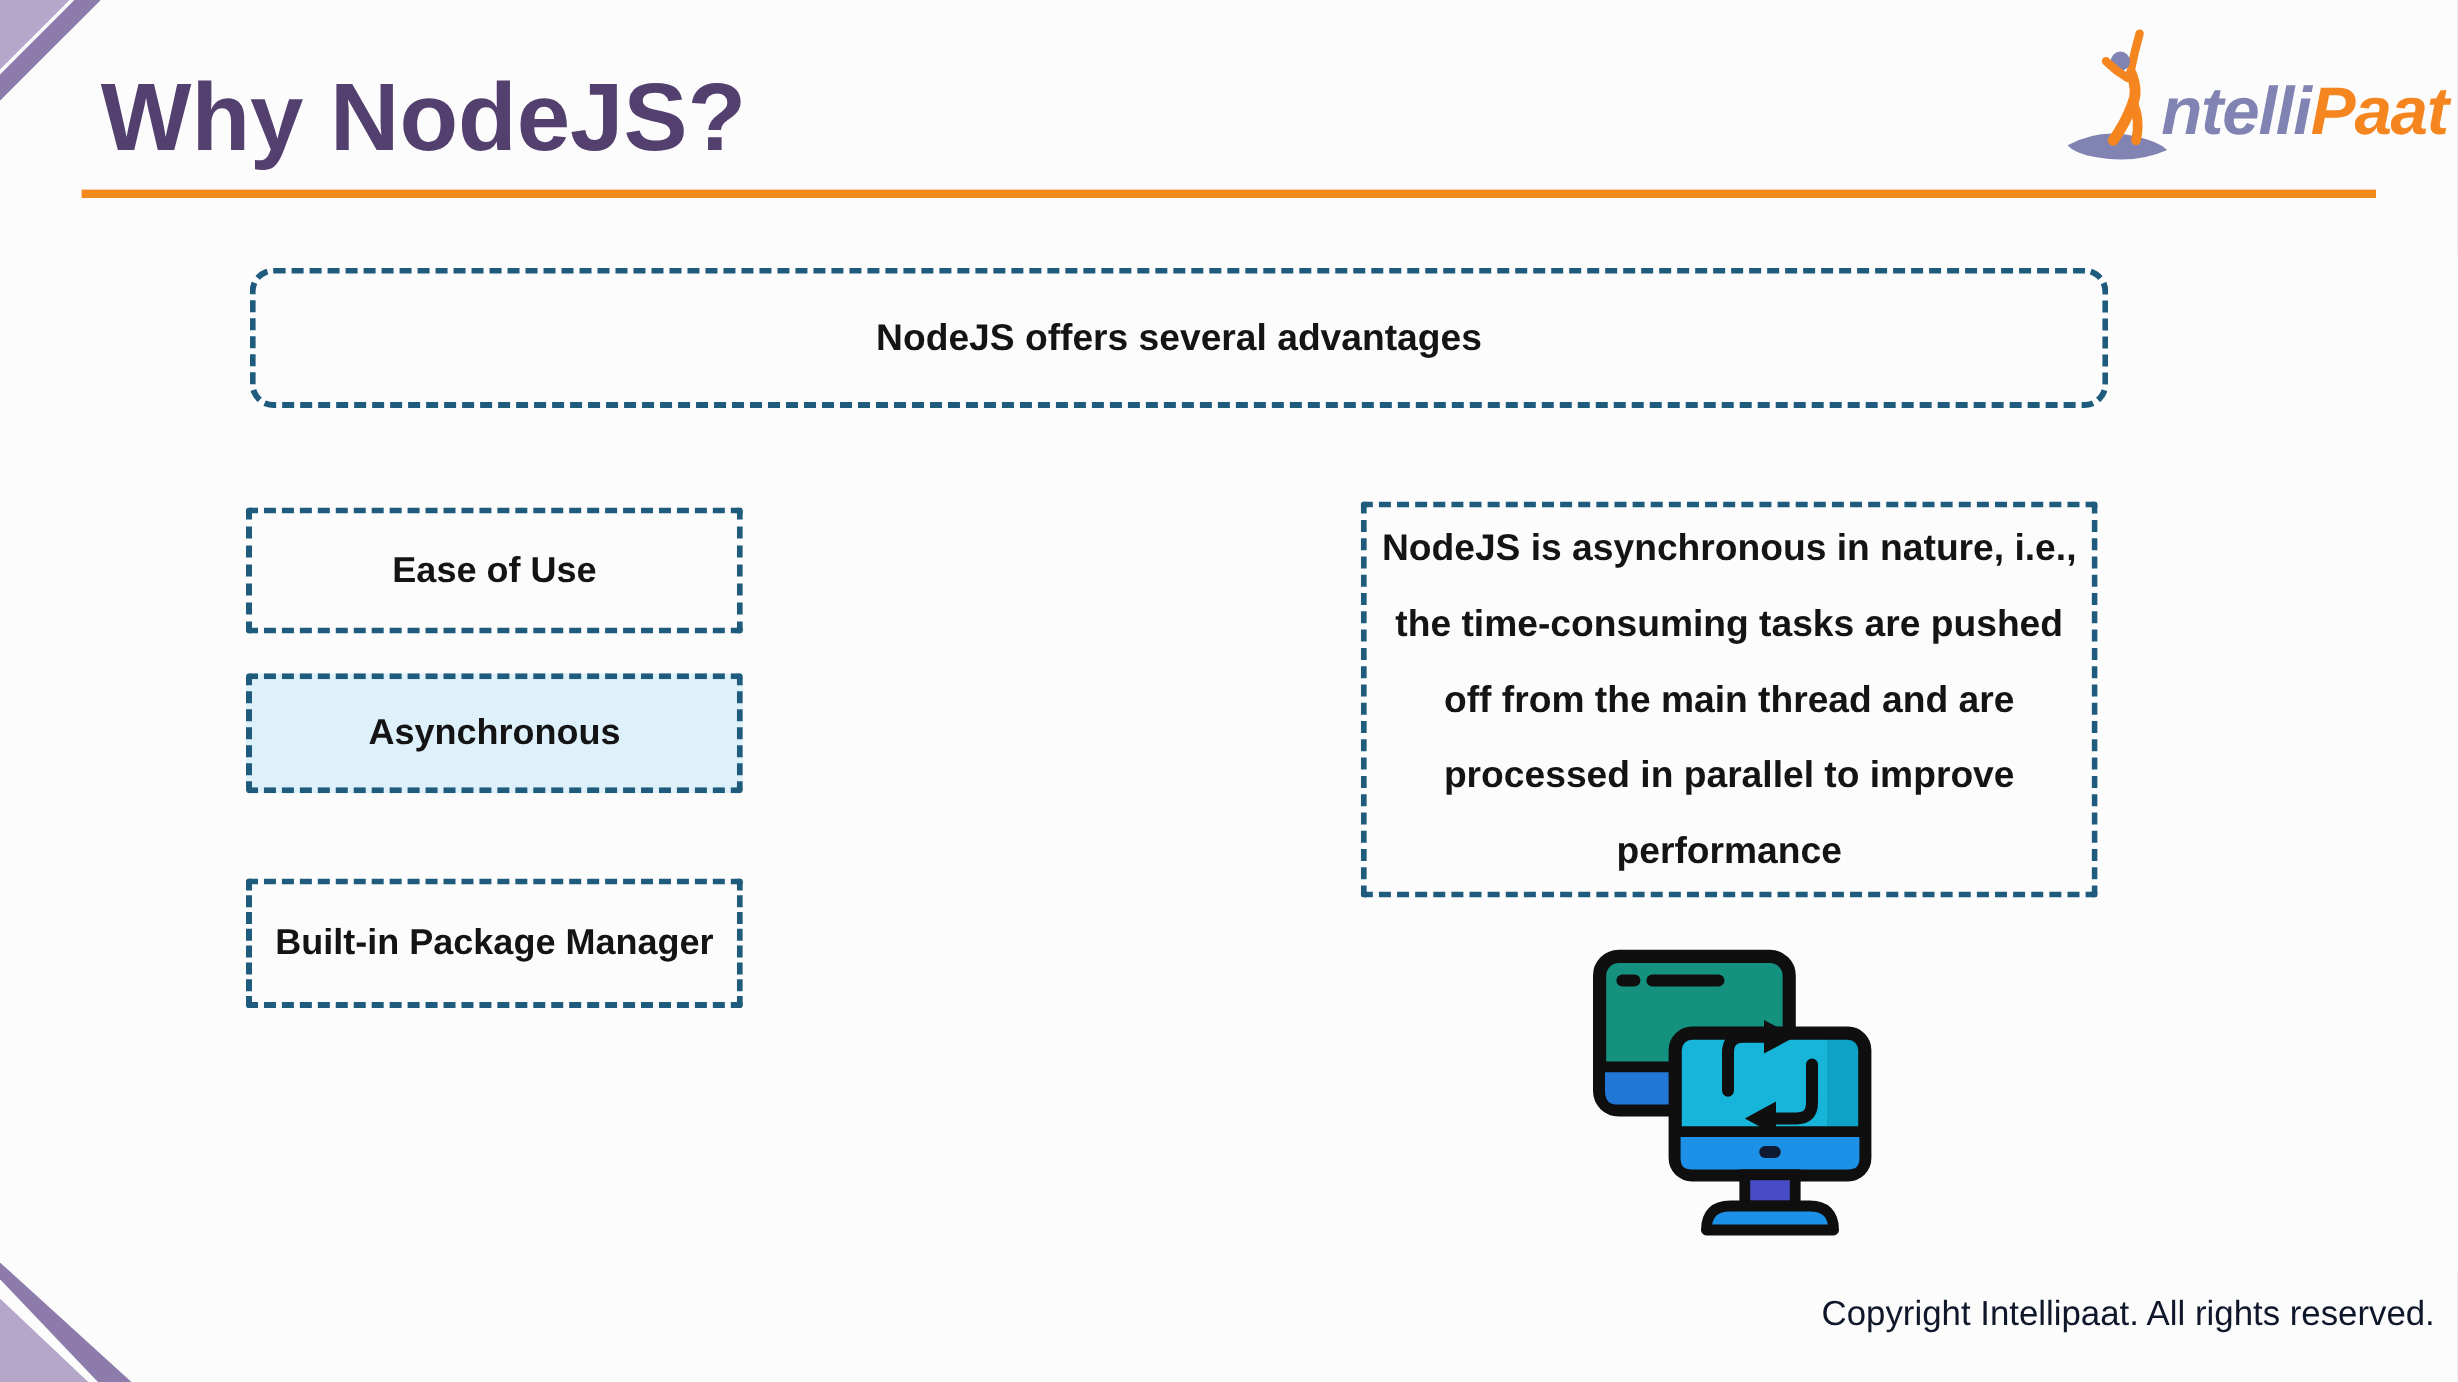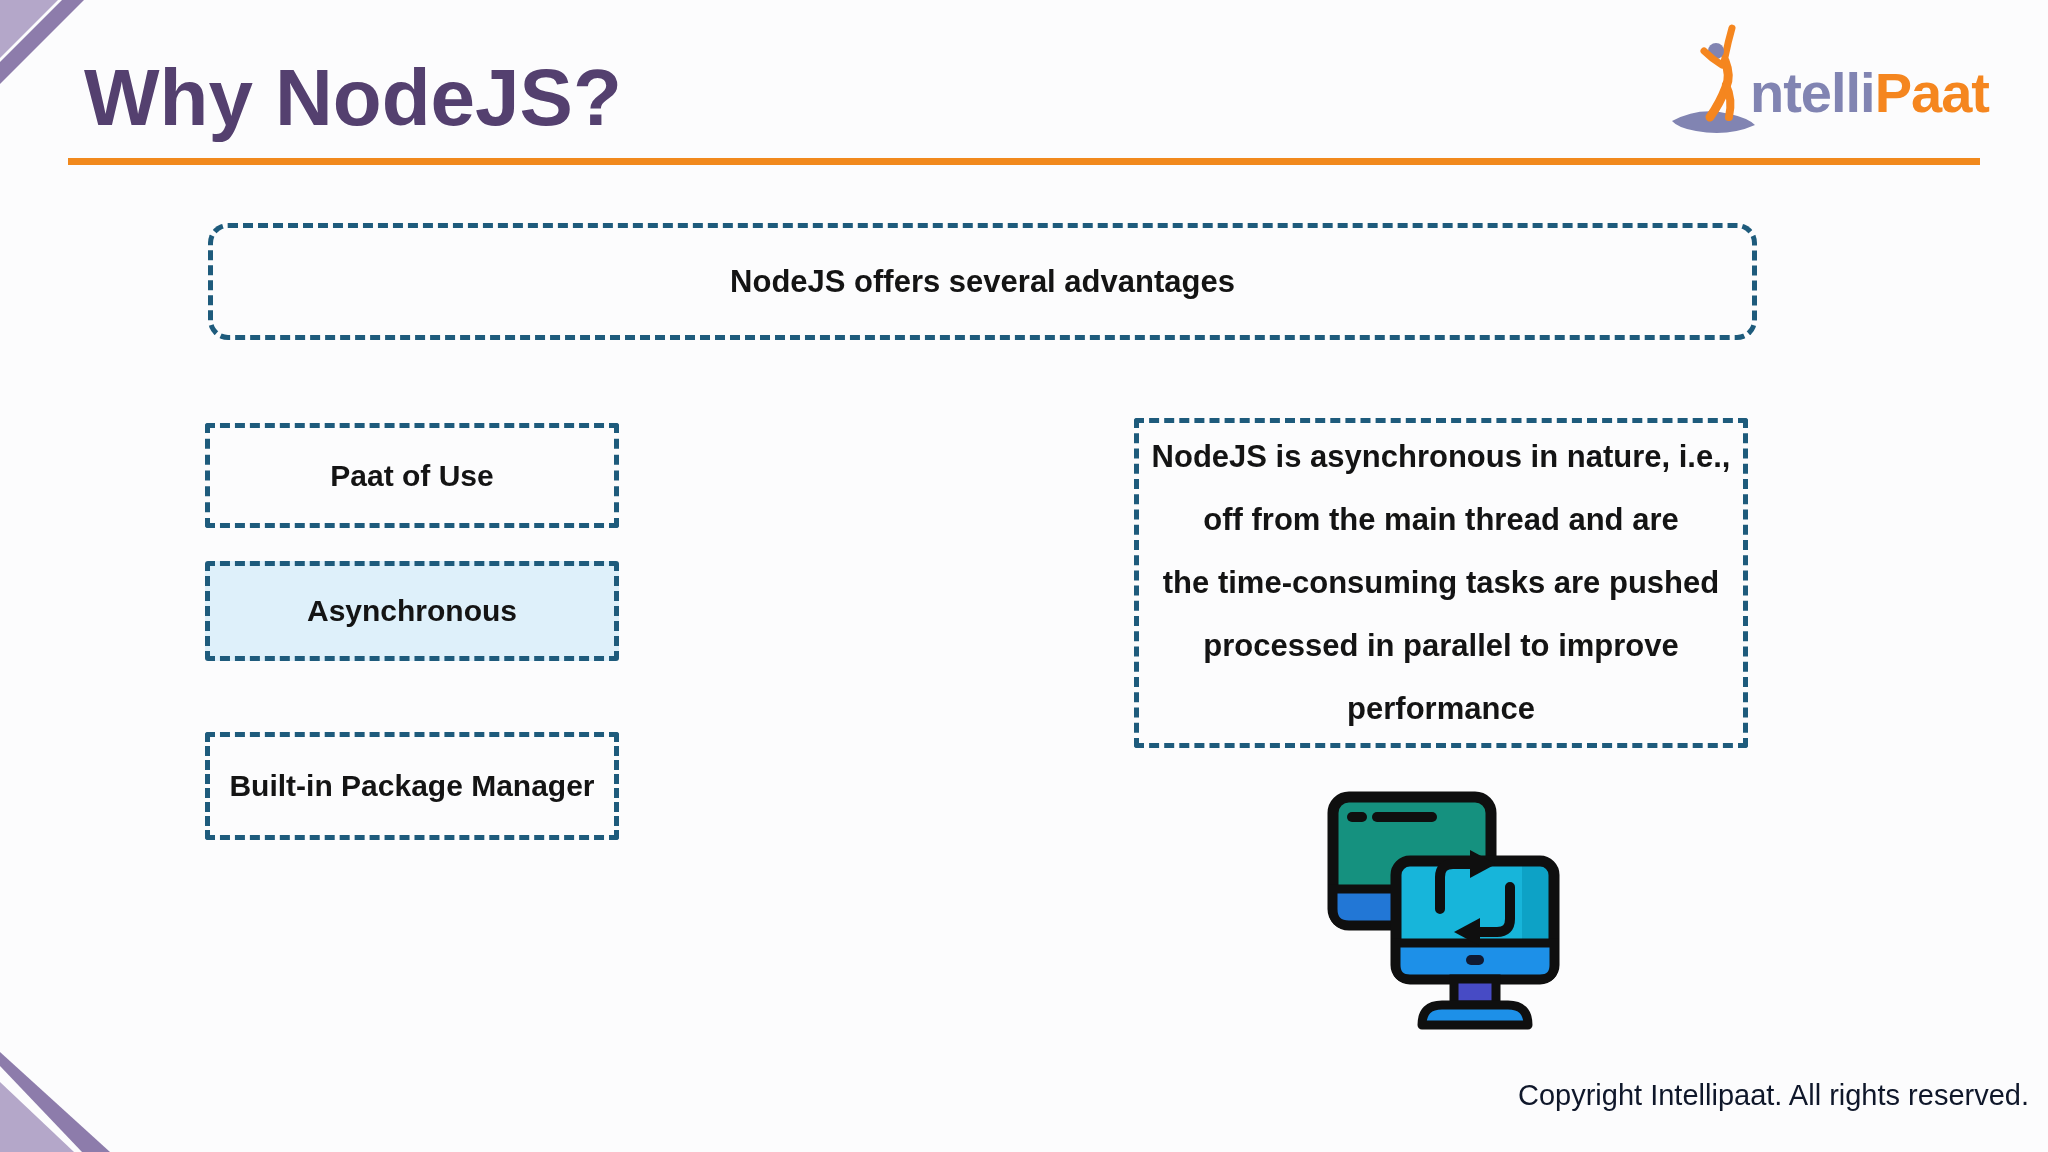--- a/index.html
+++ b/index.html
@@ -50,22 +50,22 @@
   .title-rule {
     position: absolute;
     left: 68px; top: 158px;
     width: 1912px; height: 7px;
     background: #f1891d;
   }
 
   
   .logo {
     position: absolute;
-    left: 1668px; top: 24px;
-    width: 330px; height: 118px;
+    left: 1719px; top: 24px;
+    width: 330px; height: 118px; font-style: italic;
   }
   .logo-figure { position: absolute; left: 0; top: 0; }
   .logo-text {
     position: absolute; left: 82px; top: 36px;
     font-size: 56px; font-weight: bold;
     letter-spacing: -1px; white-space: nowrap;
   }
   .logo-text .lt1 { color: #8184b2; }
   .logo-text .lt2 { color: #f5861f; }
 
@@ -141,33 +141,33 @@
     <div class="logo-text">
       <span class="lt1">ntelli</span><span class="lt2">Paat</span>
     </div>
   </div>
 
   <div class="dashed banner-box">
     <span>NodeJS offers several advantages</span>
   </div>
 
   <div class="dashed adv-box adv-1">
-    <span>Paat of Use</span>
+    <span>Ease of Use</span>
   </div>
   <div class="dashed adv-box adv-2">
     <span>Asynchronous</span>
   </div>
   <div class="dashed adv-box adv-3">
     <span>Built-in Package Manager</span>
   </div>
 
   <div class="dashed detail-box">
     <div>NodeJS is asynchronous in nature, i.e.,</div>
+    <div>the time-consuming tasks are pushed</div>
     <div>off from the main thread and are</div>
-    <div>the time-consuming tasks are pushed</div>
     <div>processed in parallel to improve</div>
     <div>performance</div>
   </div>
 
   <svg class="monitors" width="244" height="246" viewBox="0 0 244 246">
 
     <rect x="13" y="11" width="158" height="128" rx="16" fill="#15917f" stroke="#0f0f0f" stroke-width="11"></rect>
     <path d="M13,103 H171 V123 Q171,139 155,139 H29 Q13,139 13,123 Z" fill="#2277d6"></path>
     <path d="M13,103 H171 V123 Q171,139 155,139 H29 Q13,139 13,123 Z" fill="none" stroke="#0f0f0f" stroke-width="9"></path>
     <line x1="32" y1="31" x2="42" y2="31" stroke="#0f0f0f" stroke-width="10" stroke-linecap="round"></line>

